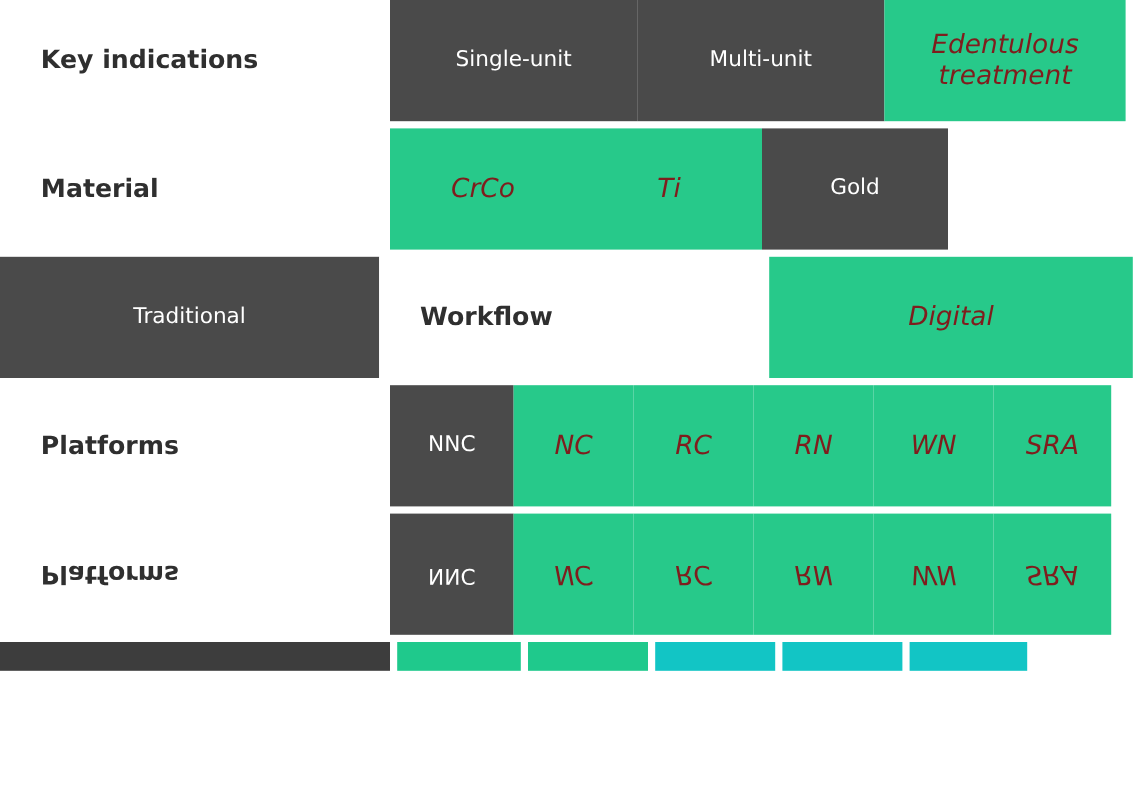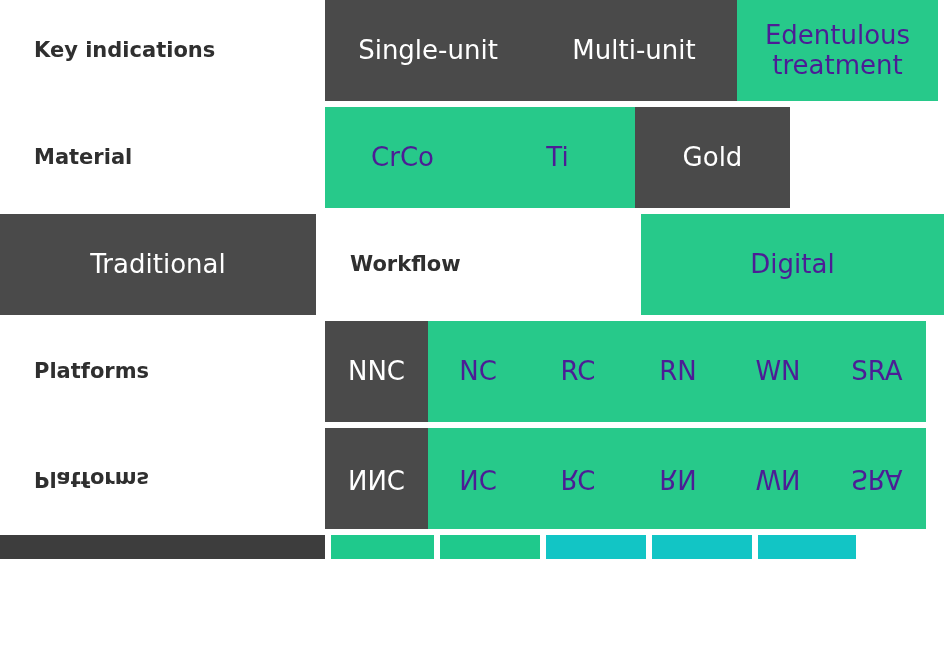--- a/index.html
+++ b/index.html
@@ -35,26 +35,27 @@
     background:#ffffff;
     color:#2f2f2f;
     font-weight:bold;
     font-size:21px;
     justify-content:flex-start;
     padding-left:34px;
   }
   .dark{
     background:#4a4a4a;
     color:#ffffff;
-    font-size:26px;
+    font-size:18px;
   }
   .green{
     background:#27c98a;
-    color:#4c1d95;
-    font-size:26px;
+    color:#7f1d1d;
+    font-size:22px;
+    font-style:italic;
   }
   .strip{
     height:24px;
     display:flex;
     gap:6px;
   }
   .strip .seg{flex:none;}
   .seg-dark{background:#3d3d3d;}
   .seg-green{background:#1fc98c;}
   .seg-teal{background:#12c5c5;}

